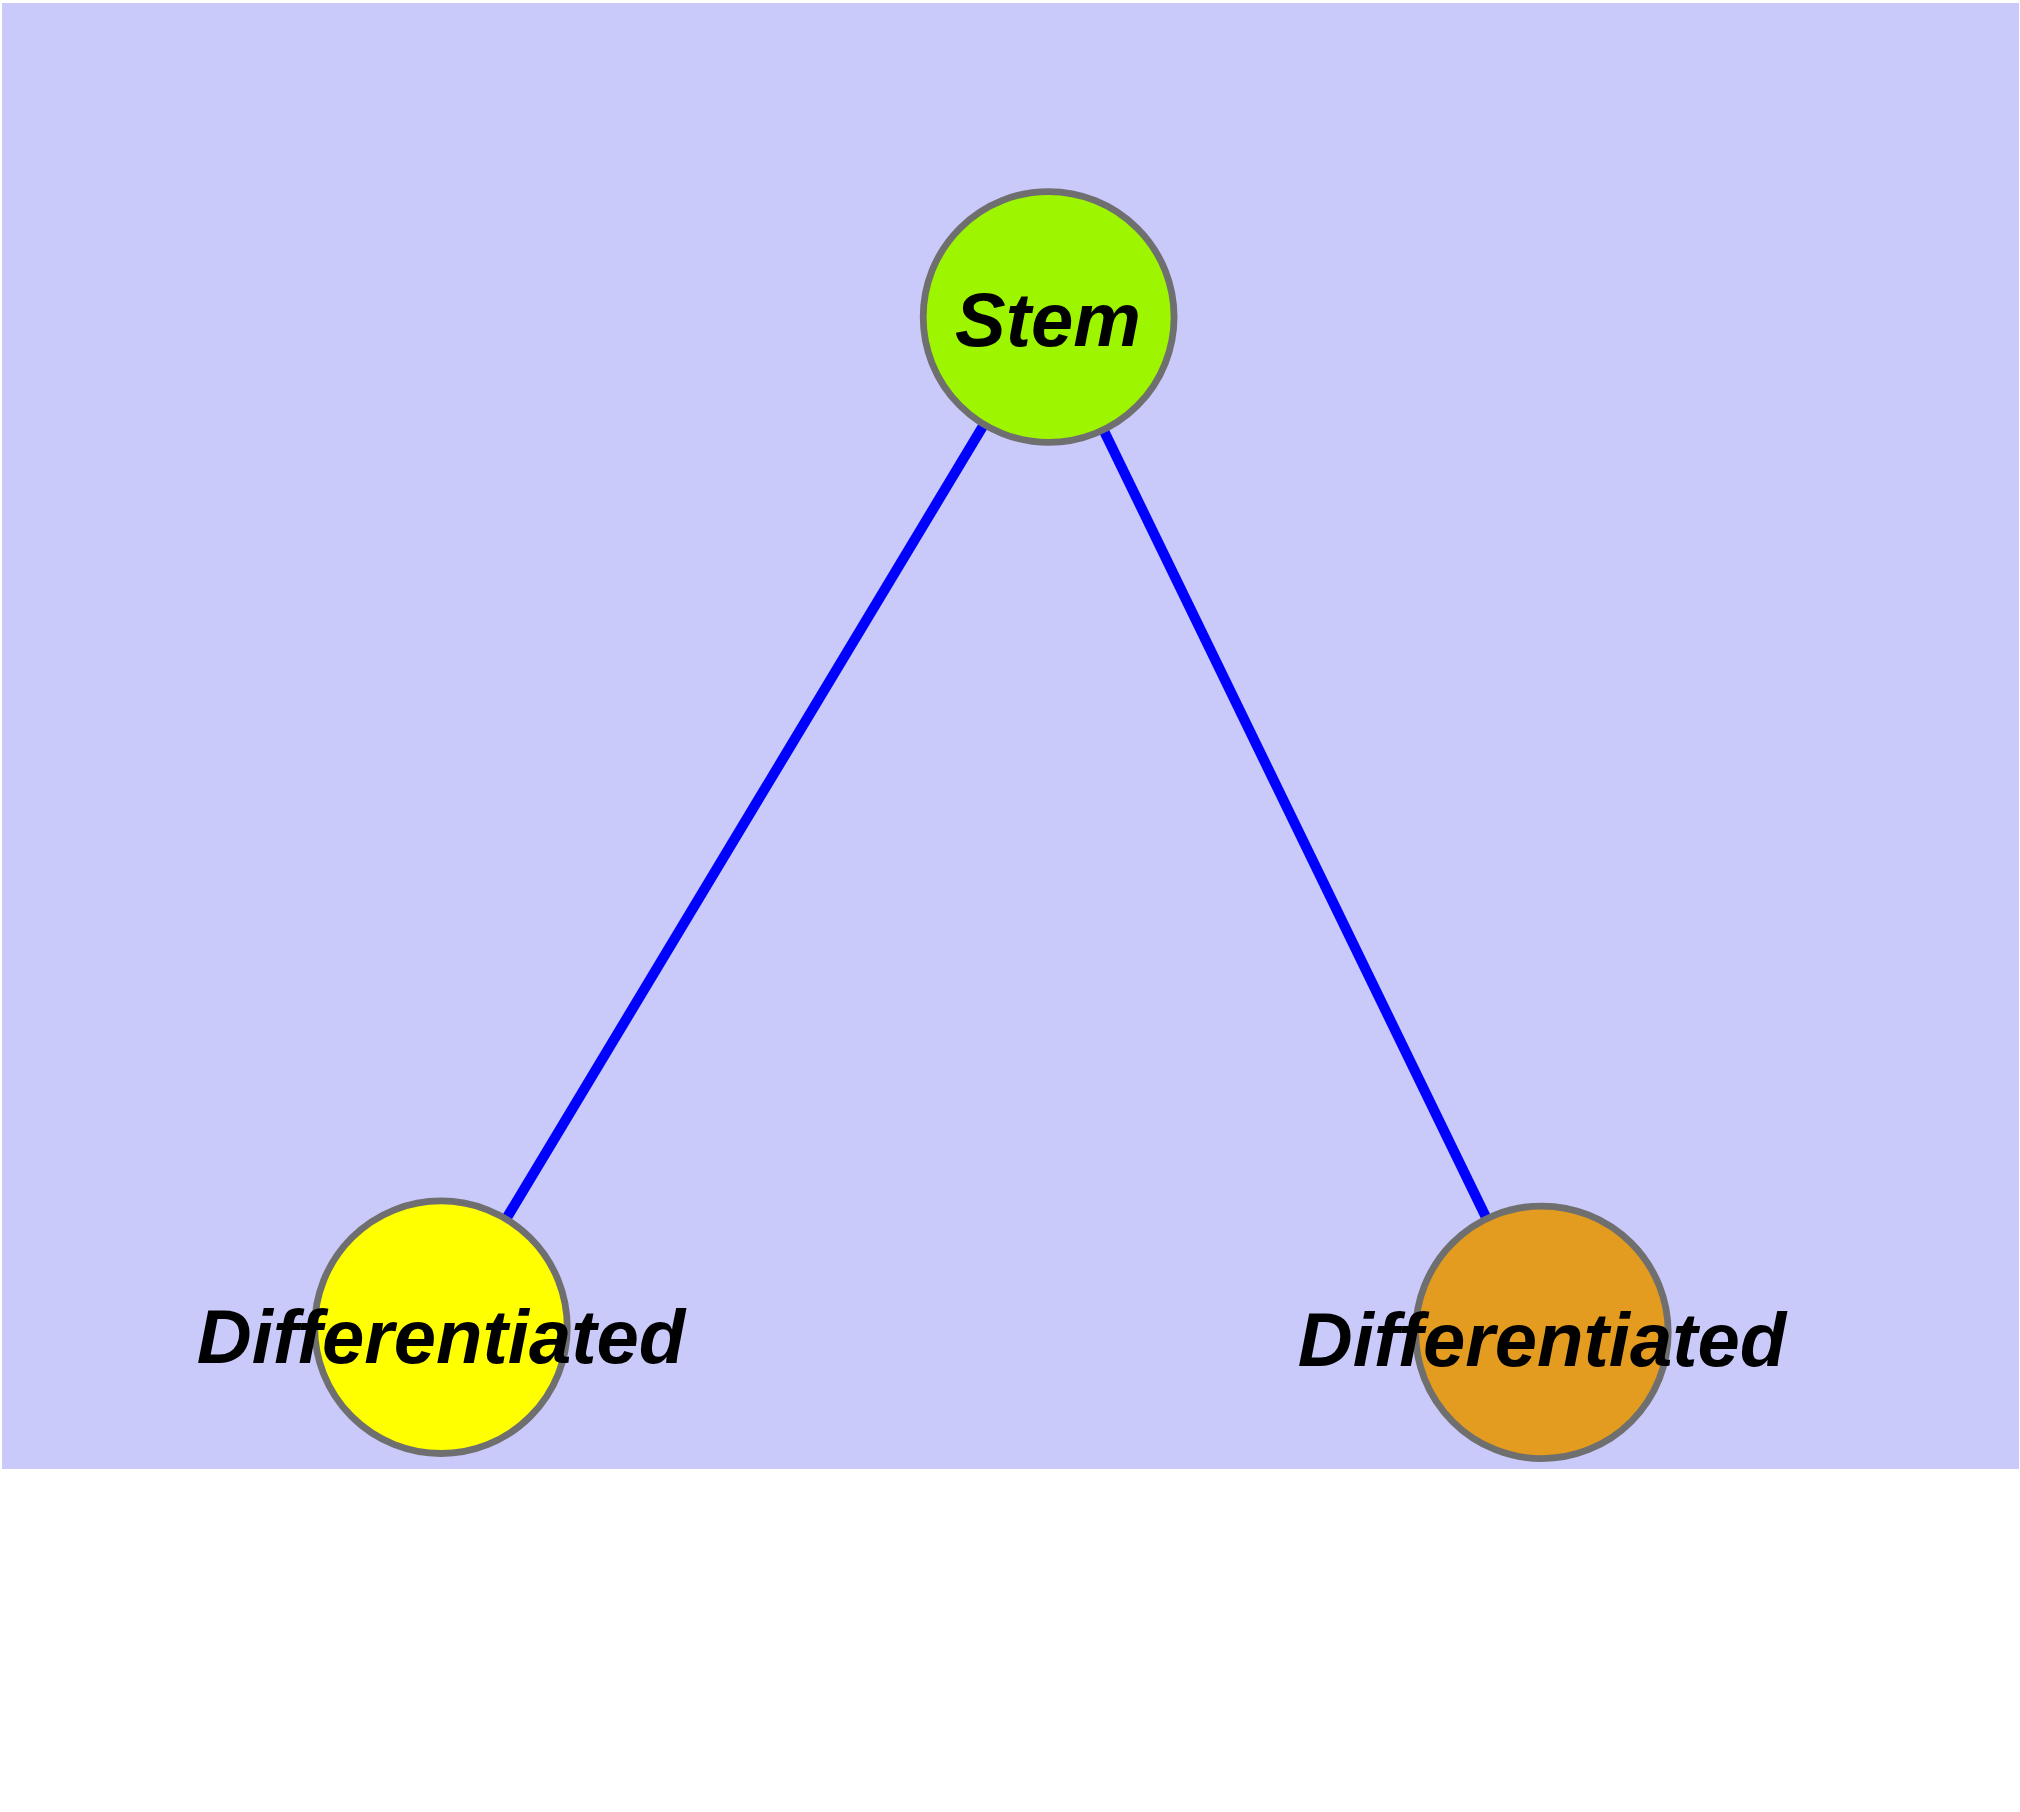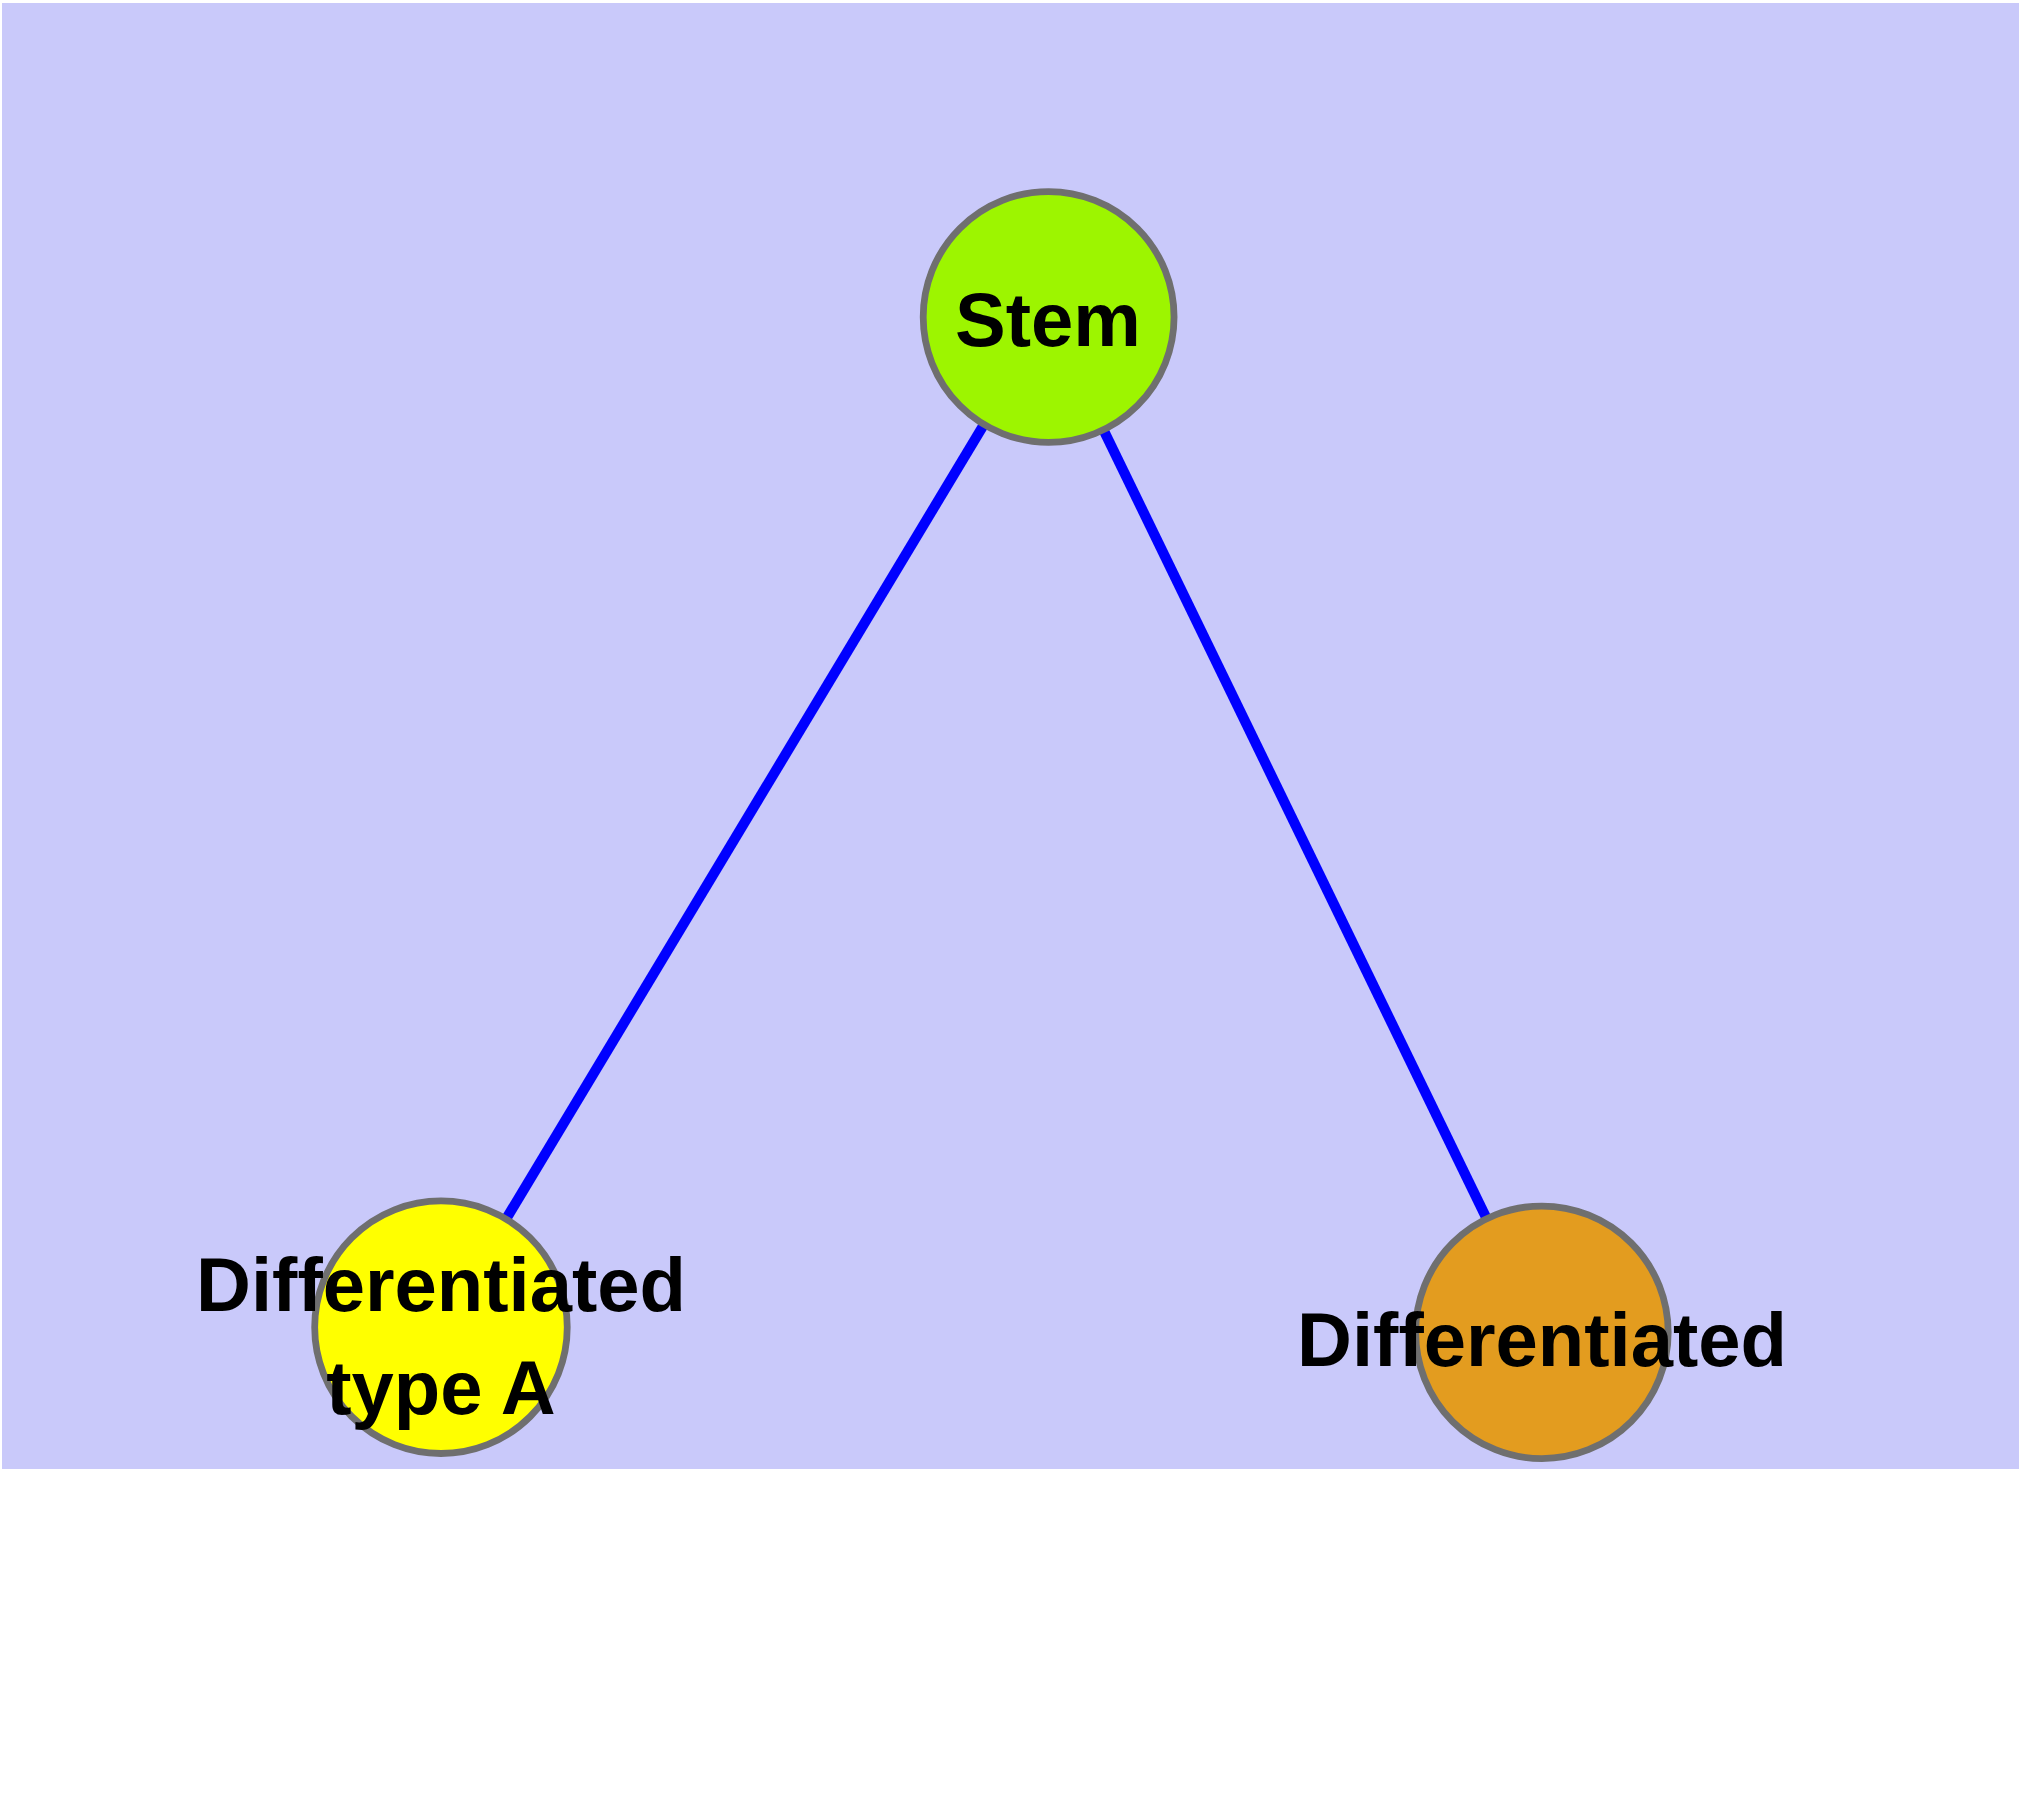--- a/index.html
+++ b/index.html
@@ -8,20 +8,21 @@
     width: 2021px;
     height: 1812px;
     background: #ffffff;
     overflow: hidden;
     font-family: "Liberation Sans", sans-serif;
   }
   .stage {
     position: relative;
     width: 2021px;
     height: 1472px;
+    font-style: italic;
   }
   .bg {
     position: absolute;
     left: 1.7px;
     top: 2.5px;
     right: 1.7px;
     bottom: 3.4px;
     background: #C9C9FA;
   }
   svg.graph {
@@ -73,21 +74,20 @@
     <circle class="node-circle" cx="520" cy="1566" r="149" fill="#FFFF00"></circle>
     <circle class="node-circle" cx="1819" cy="1572" r="149" fill="#E39C1F"></circle>
   </svg>
 
   <div class="node-label label-stem">
     <span class="label-line">Stem</span>
   </div>
 
   <div class="node-label label-type-a">
     <span class="label-line">Differentiated</span>
-    <span class="label-line">type A</span>
   </div>
 
   <div class="node-label label-type-b">
     <span class="label-line">Differentiated</span>
   </div>
 
 </div>
 
 
 </body></html>

